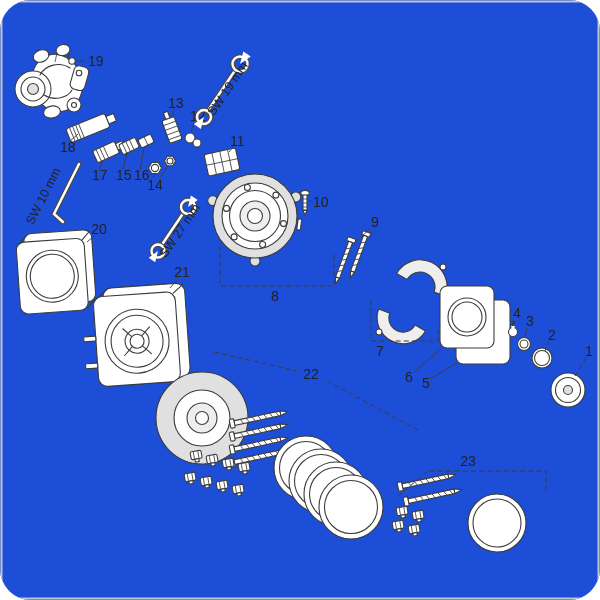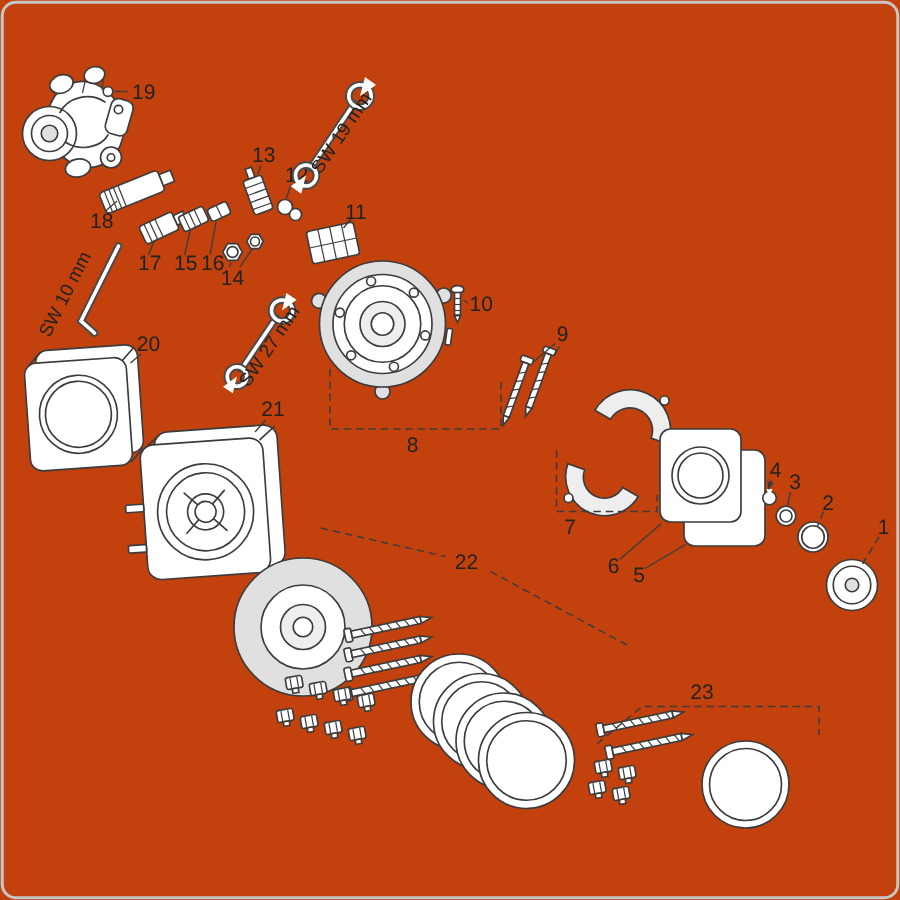--- a/index.html
+++ b/index.html
@@ -1,16 +1,16 @@
 <!DOCTYPE html>
 <html><head>
 <meta charset="utf-8">
 <style>
   html,body{margin:0;padding:0;background:#fff;}
-  .stage{width:600px;height:600px;position:relative;background:#c2410c;overflow:hidden;}
+  .stage{width:600px;height:600px;position:relative;background:#1d4ed8;overflow:hidden;border-radius:31px;}
   svg{display:block;}
   .ln  { fill:none; stroke:#3c3c3c; stroke-width:1.1; stroke-linecap:round; stroke-linejoin:round; }
   .tk  { fill:none; stroke:#3c3c3c; stroke-width:0.8; }
   .fw  { fill:#ffffff; stroke:#3c3c3c; stroke-width:1.1; }
   .fg  { fill:#e0e0e0; stroke:#3c3c3c; stroke-width:1.1; }
   .fg2 { fill:#eeeeee; stroke:#3c3c3c; stroke-width:1.1; }
   .dash{ fill:none; stroke:#3c3c3c; stroke-width:1; stroke-dasharray:5 3.2; }
   .ld  { fill:none; stroke:#3c3c3c; stroke-width:0.9; }
   .wrD { fill:none; stroke:#4a4a4a; stroke-width:5; stroke-linecap:round; }
   .wrW { fill:none; stroke:#ffffff; stroke-width:2.4; stroke-linecap:round; }

